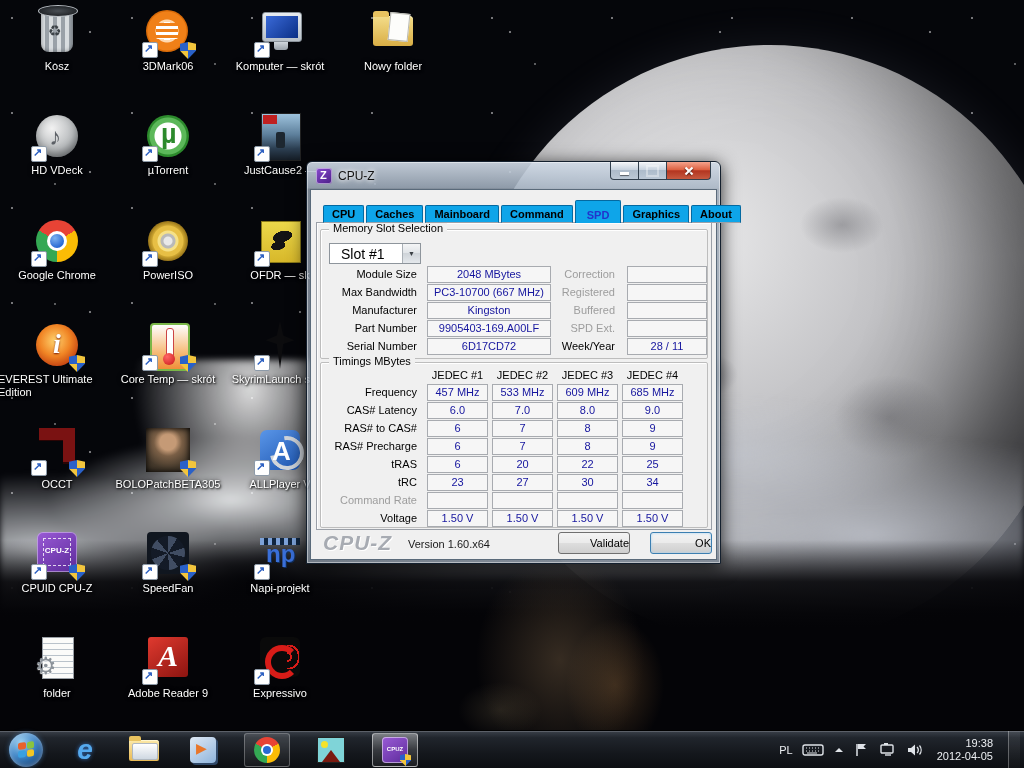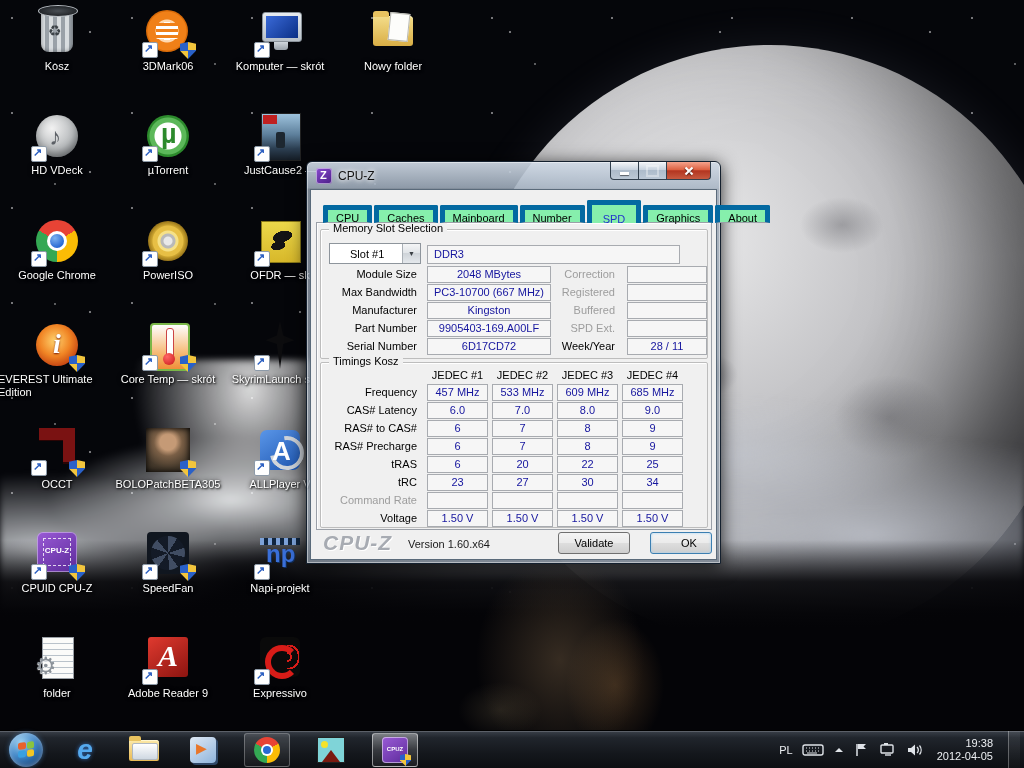--- a/index.html
+++ b/index.html
@@ -171,51 +171,51 @@
   .glyph-max{width:9px;height:8px;border:2px solid rgba(255,255,255,.65);opacity:.55;}
   .glyph-x{position:relative;width:12px;height:12px;}
   .glyph-x::before,.glyph-x::after{content:"";position:absolute;left:1px;top:5px;width:10px;height:2px;background:#fff;
     box-shadow:0 1px 1px rgba(0,0,0,.45);}
   .glyph-x::before{transform:rotate(45deg);} .glyph-x::after{transform:rotate(-45deg);}
   .client{position:absolute;left:3px;right:3px;top:27px;bottom:3px;background:#f0f0f0;
     border:1px solid #5a6a7a;font-size:11px;color:#000;}
 
   .tabs{position:absolute;left:12px;top:10px;height:23px;display:flex;align-items:flex-end;z-index:3;}
   .tab{box-sizing:border-box;height:18px;line-height:16px;padding:0 8px;margin-right:2px;
-    background:#86efac;border:5px solid #0369a1;border-bottom:1px solid #9ba0a8;border-radius:2px 2px 0 0;}
+    background:#0ea5e9;border:1px solid #0369a1;border-bottom:1px solid #9ba0a8;border-radius:2px 2px 0 0;font-weight:bold;}
   .tab.active{height:23px;line-height:21px;padding:4px 11px;border-bottom:none;color:#2233cc;}
   .panel{position:absolute;left:5px;top:32px;width:396px;height:308px;box-sizing:border-box;
     border:1px solid #9ba0a8;background:#f0f0f0;box-shadow:inset 1px 1px 0 #fdfdfd;}
 
   .grp{position:absolute;box-sizing:border-box;border:1px solid #bdbdbd;border-radius:2px;
     box-shadow:inset 1px 1px 0 #fff;}
   .grp .legend{position:absolute;top:-8px;left:8px;background:#f0f0f0;padding:0 4px;font-size:11px;}
   .grp1{left:3px;top:6px;width:388px;height:130px;}
   .grp2{left:3px;top:139px;width:388px;height:166px;}
 
   .flbl{position:absolute;height:17px;line-height:17px;font-size:11px;text-align:right;}
   .fld{position:absolute;box-sizing:border-box;height:17px;background:#f6f6f6;border:1px solid #a8abb0;
     color:#15159e;font-size:11px;line-height:15px;text-align:center;overflow:hidden;}
   .dis{color:#9d9d9d;}
 
   .combo{position:absolute;left:8px;top:13px;width:92px;height:21px;box-sizing:border-box;
     background:#fff;border:1px solid #8e959c;display:flex;align-items:center;}
-  .combo .val{flex:1;padding-left:20px;font-size:11px;}
+  .combo .val{flex:1;padding-left:11px;font-size:14px;}
   .combo .btn{width:17px;height:100%;border-left:1px solid #aab0b6;
     background:linear-gradient(#f4f5f6,#dfe3e7 50%,#cfd4d9 50%,#e4e8ec);
     display:flex;align-items:center;justify-content:center;font-size:7px;color:#3a3f44;}
 
   .thead{position:absolute;height:14px;line-height:14px;font-size:11px;text-align:center;}
 
   .footer-logo{position:absolute;left:12px;bottom:4px;font-size:21px;font-weight:bold;font-style:italic;
     color:#a7abb2;letter-spacing:1px;text-shadow:1px 1px 0 #fff;}
   .footer-ver{position:absolute;left:97px;bottom:9px;font-size:11px;color:#1a1a1a;}
   .pbtn{position:absolute;bottom:5px;box-sizing:border-box;height:22px;border:1px solid #707070;border-radius:3px;
     background:linear-gradient(#f4f4f4,#ebebeb 48%,#dddddd 52%,#cfcfcf);
-    font-size:11px;text-align:center;line-height:20px;}
+    font-size:11px;text-align:right;line-height:20px;}
   .pbtn.validate{left:247px;width:72px;}
   .pbtn.ok{left:339px;width:62px;border-color:#3c7fb1;box-shadow:inset 0 0 3px #a8d2f0;padding-left:16px;}
 
   
   .taskbar{position:absolute;left:0;top:730px;width:1024px;height:38px;z-index:10;
     background:linear-gradient(#3a4049,#20252c 18%,#14171c 60%,#0c0e12);
     border-top:1px solid #000;box-shadow:inset 0 1px 0 rgba(255,255,255,.18);
     display:flex;align-items:center;}
   .tb-left{display:flex;align-items:center;gap:23px;padding-left:8px;}
   .tb-item{width:36px;height:34px;display:flex;align-items:center;justify-content:center;position:relative;}
@@ -445,34 +445,33 @@
       <div class="cap close">
           <div class="glyph-x"></div>
         </div>
     </div>
   </div>
   <div class="client">
     <div class="tabs">
       <div class="tab">CPU</div>
       <div class="tab">Caches</div>
       <div class="tab">Mainboard</div>
-      <div class="tab">Number</div>
+      <div class="tab">Command</div>
       <div class="tab active">SPD</div>
       <div class="tab">Graphics</div>
       <div class="tab">About</div>
     </div>
     <div class="panel">
 
       <div class="grp grp1">
         <div class="legend">Memory Slot Selection</div>
         <div class="combo">
           <div class="val">Slot #1</div>
           <div class="btn">▼</div>
         </div>
-        <div class="fld" style="left:106px;top:15px;width:253px;height:19px;text-align:left;padding-left:6px;line-height:17px;">DDR3</div>
 
         <div class="flbl" style="left:0;top:36px;width:96px">Module Size</div>
         <div class="fld" style="left:106px;top:36px;width:124px">2048 MBytes</div>
         <div class="flbl" style="left:0;top:54px;width:96px">Max Bandwidth</div>
         <div class="fld" style="left:106px;top:54px;width:124px">PC3-10700 (667 MHz)</div>
         <div class="flbl" style="left:0;top:72px;width:96px">Manufacturer</div>
         <div class="fld" style="left:106px;top:72px;width:124px">Kingston</div>
         <div class="flbl" style="left:0;top:90px;width:96px">Part Number</div>
         <div class="fld" style="left:106px;top:90px;width:124px">9905403-169.A00LF</div>
         <div class="flbl" style="left:0;top:108px;width:96px">Serial Number</div>
@@ -484,21 +483,21 @@
         <div class="fld" style="left:306px;top:54px;width:80px"></div>
         <div class="flbl dis" style="left:180px;top:72px;width:114px">Buffered</div>
         <div class="fld" style="left:306px;top:72px;width:80px"></div>
         <div class="flbl dis" style="left:180px;top:90px;width:114px">SPD Ext.</div>
         <div class="fld" style="left:306px;top:90px;width:80px"></div>
         <div class="flbl" style="left:180px;top:108px;width:114px">Week/Year</div>
         <div class="fld" style="left:306px;top:108px;width:80px">28 / 11</div>
       </div>
 
       <div class="grp grp2">
-        <div class="legend">Timings Kosz</div>
+        <div class="legend">Timings MBytes</div>
         <div class="thead" style="left:106px;top:5px;width:61px">JEDEC #1</div>
         <div class="thead" style="left:171px;top:5px;width:61px">JEDEC #2</div>
         <div class="thead" style="left:236px;top:5px;width:61px">JEDEC #3</div>
         <div class="thead" style="left:301px;top:5px;width:61px">JEDEC #4</div>
 
         <div class="flbl" style="left:0;top:21px;width:96px">Frequency</div>
         <div class="fld" style="left:106px;top:21px;width:61px">457 MHz</div>
         <div class="fld" style="left:171px;top:21px;width:61px">533 MHz</div>
         <div class="fld" style="left:236px;top:21px;width:61px">609 MHz</div>
         <div class="fld" style="left:301px;top:21px;width:61px">685 MHz</div>

